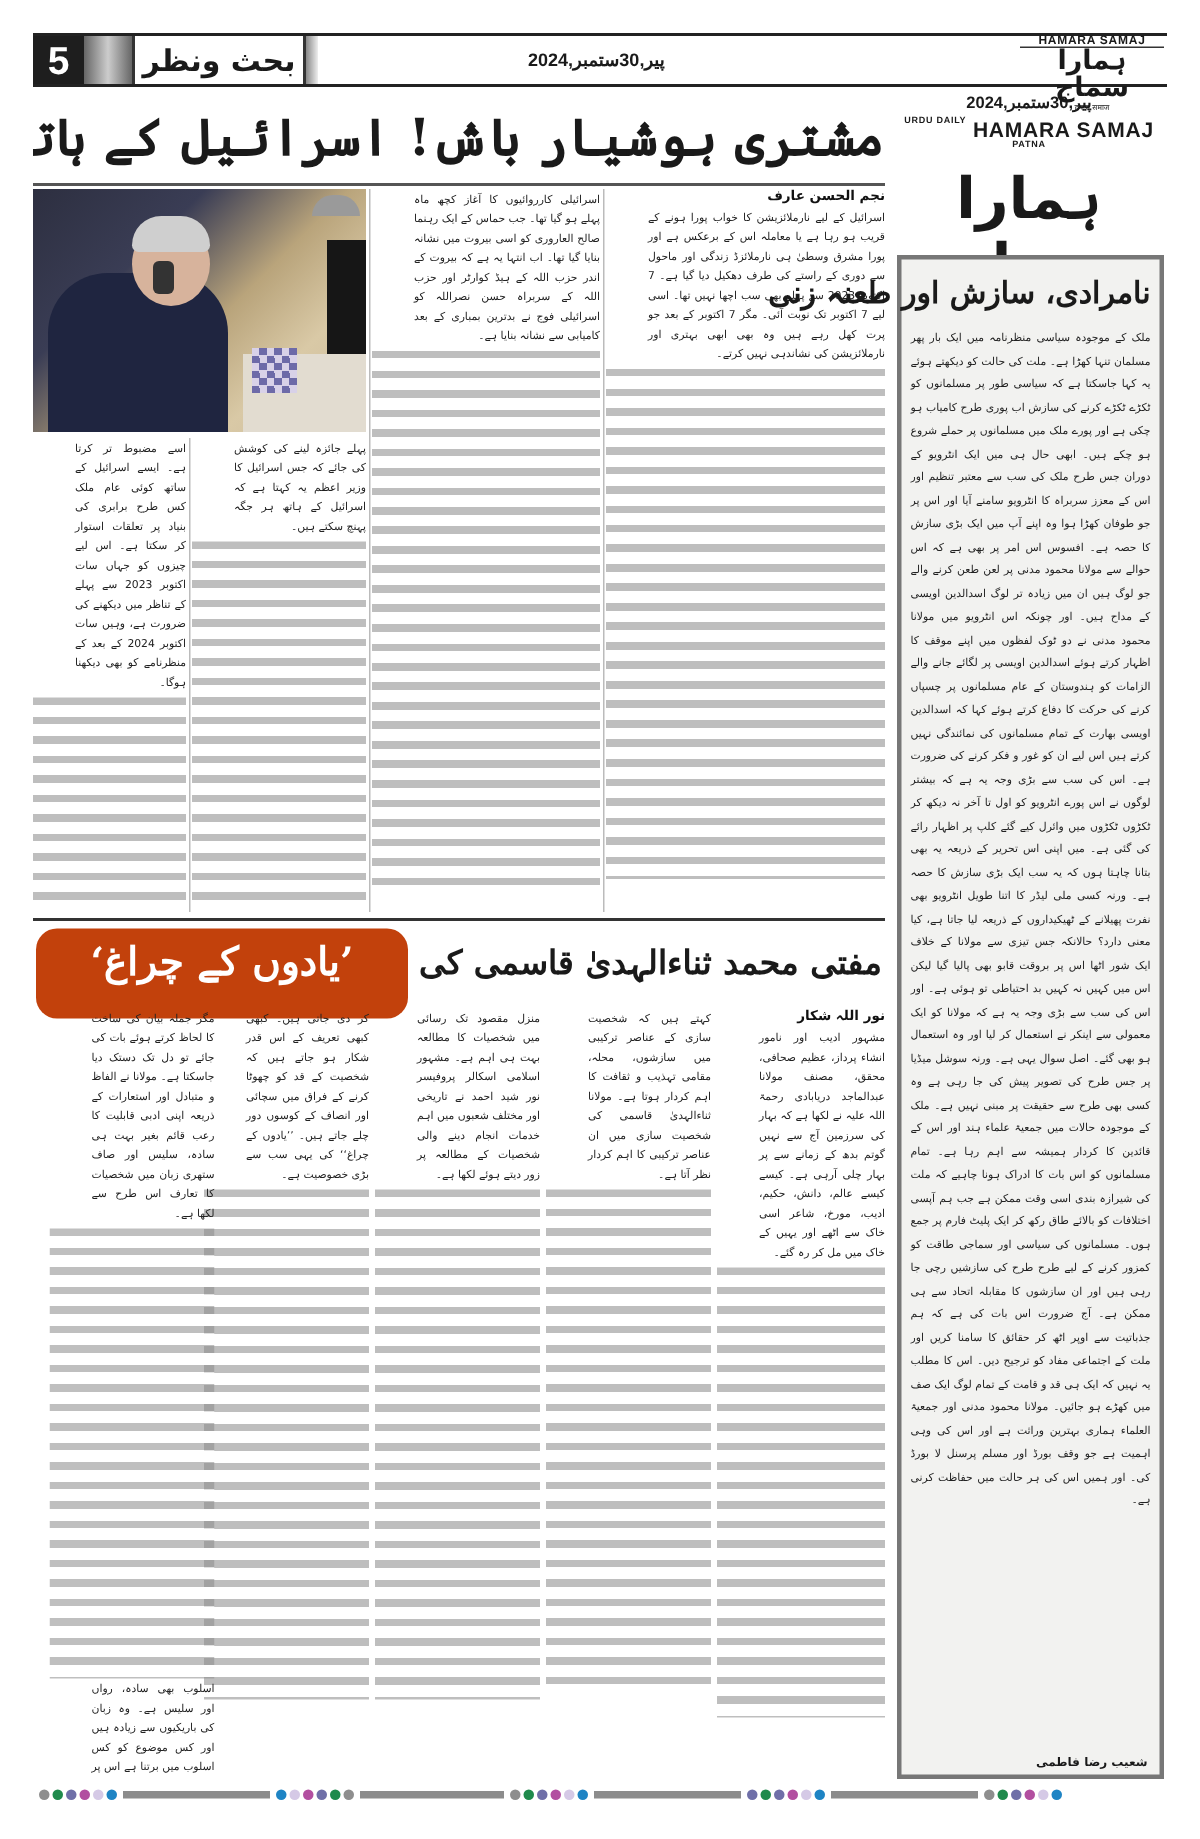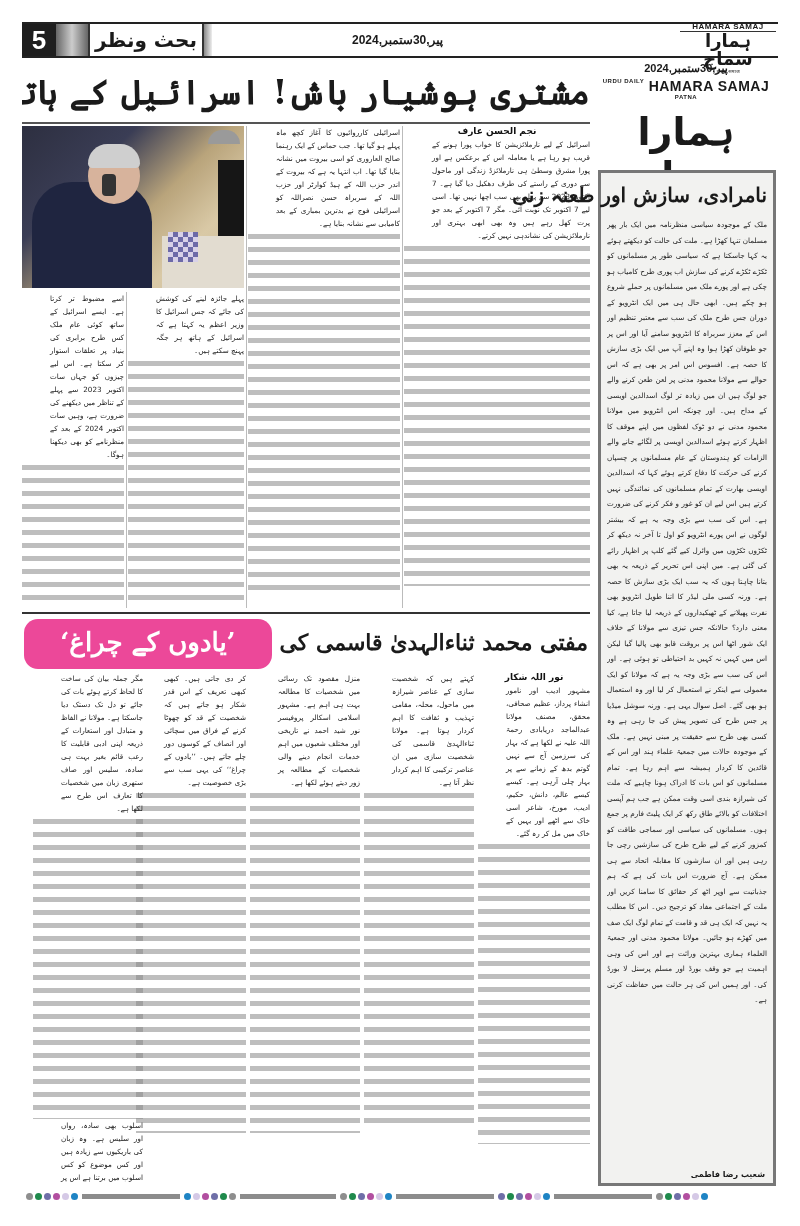--- a/index.html
+++ b/index.html
@@ -34,35 +34,35 @@
   .photo .head { position:absolute; left:66px; top:22px; width:52px; height:56px; background:#d7b39c; border-radius:50%; }
   .photo .hair { position:absolute; left:66px; top:18px; width:52px; height:24px; background:#cfcfcf; border-radius:26px 26px 6px 6px; }
   .photo .phone { position:absolute; left:80px; top:48px; width:14px; height:22px; background:#333; border-radius:4px; }
   .photo .monitor { position:absolute; left:196px; top:34px; width:26px; height:80px; background:#161616; }
   .photo .lamp { position:absolute; left:186px; top:4px; width:32px; height:14px; background:#9a9a9a; border-radius:14px 14px 0 0; }
   .photo .desk { position:absolute; left:140px; top:110px; width:90px; height:60px; background:#e2dcd0; }
   .photo .pix { position:absolute; left:146px; top:106px; width:30px; height:30px;
                 background: repeating-conic-gradient(#6d6aa8 0 25%, #d8d1e8 0 50%) 0 0/10px 10px; }
 
   .col { position: absolute; direction: rtl; font: 7.2px/13px "DejaVu Sans", sans-serif; color: #333; text-align: justify; overflow: hidden; }
-  .byline { font: bold 9px "DejaVu Sans", sans-serif; color: #111; text-align: center; margin-bottom: 2px; }
+  .byline { font: bold 9px "DejaVu Sans", sans-serif; color: #111; margin-bottom: 2px; }
   .textfill { width: 100%; height: 100%;
      background: repeating-linear-gradient(180deg, transparent 0 3px, #fff 3px 3px),
                  repeating-linear-gradient(180deg, #8a8a8a 0 5px, #fff 5px 13px);
      opacity: .55; }
   .col .lead { color:#222; font-size:7.2px; line-height:13px;padding-left:28px; }
 
   .vrule { position: absolute; width: 1px; background: #bbb; }
 
   
   .divider { position: absolute; left: 22px; top: 612px; width: 568px; height: 2px; background: #333; }
 
   
   .h2-wrap { position: absolute; left: 22px; top: 617px; width: 568px; height: 52px; }
-  .h2-pill { position: absolute; left: 2px; top: 2px; width: 248px; height: 50px; background: #ec4899; color: #fff; border-radius: 14px;
+  .h2-pill { position: absolute; left: 2px; top: 2px; width: 248px; height: 60px; background: #c2410c; color: #fff; border-radius: 14px;
              font: bold 26px "DejaVu Serif", serif; text-align: center; line-height: 46px; direction: rtl; white-space: nowrap; }
   .h2-text { position: absolute; left: 256px; top: 2px; width: 310px; height: 46px; direction: rtl;
              font: bold 22px "DejaVu Serif", serif; text-align: center; line-height: 46px; white-space: nowrap; }
 
   
   .side { position: absolute; left: 594px; top: 58px; width: 184px; height: 1128px; }
   .side-date { text-align: center; font: bold 11px "Liberation Sans", sans-serif; direction: rtl; padding-top: 4px; height: 20px; }
   .side-logo { position: relative; height: 78px; text-align: center; }
   .side-logo .en { font: 900 14px "Liberation Sans", sans-serif; letter-spacing: .5px; }
   .side-logo .en small { font-size: 6px; vertical-align: top; }
@@ -137,21 +137,21 @@
   <div class="h2-text">مفتی محمد ثناءالہدیٰ قاسمی کی شاہکار تصنیف:</div>
   <div class="h2-pill">’یادوں کے چراغ‘</div>
 </div>
 
 <div class="col" style="left:478px; top:672px; width:112px; height:510px;">
   <div class="byline">نور اللہ شکار</div>
   <div class="lead">مشہور ادیب اور نامور انشاء پرداز، عظیم صحافی، محقق، مصنف مولانا عبدالماجد دریابادی رحمۃ اللہ علیہ نے لکھا ہے کہ بہار کی سرزمین آج سے نہیں گوتم بدھ کے زمانے سے پر بہار چلی آرہی ہے۔ کیسے کیسے عالم، دانش، حکیم، ادیب، مورخ، شاعر اسی خاک سے اٹھے اور یہیں کے خاک میں مل کر رہ گئے۔</div>
   <div class="textfill" style="height:300px; margin-top:4px;"></div>
 </div>
 <div class="col" style="left:364px; top:672px; width:110px; height:510px;">
-  <div class="lead">کہتے ہیں کہ شخصیت سازی کے عناصر شیرازہ میں ماحول، محلہ، مقامی تہذیب و ثقافت کا اہم کردار ہوتا ہے۔ مولانا ثناءالہدیٰ قاسمی کی شخصیت سازی میں ان عناصر ترکیبی کا اہم کردار نظر آتا ہے۔</div>
+  <div class="lead">کہتے ہیں کہ شخصیت سازی کے عناصر ترکیبی میں سازشوں، محلہ، مقامی تہذیب و ثقافت کا اہم کردار ہوتا ہے۔ مولانا ثناءالہدیٰ قاسمی کی شخصیت سازی میں ان عناصر ترکیبی کا اہم کردار نظر آتا ہے۔</div>
   <div class="textfill" style="height:330px; margin-top:4px;"></div>
 </div>
 <div class="col" style="left:250px; top:672px; width:110px; height:510px;">
   <div class="lead">منزل مقصود تک رسائی میں شخصیات کا مطالعہ بہت ہی اہم ہے۔ مشہور اسلامی اسکالر پروفیسر نور شید احمد نے تاریخی اور مختلف شعبوں میں اہم خدمات انجام دینے والی شخصیات کے مطالعہ پر زور دیتے ہوئے لکھا ہے۔</div>
   <div class="textfill" style="height:340px; margin-top:4px;"></div>
 </div>
 <div class="col" style="left:136px; top:672px; width:110px; height:510px;">
   <div class="lead">کر دی جاتی ہیں۔ کبھی کبھی تعریف کے اس قدر شکار ہو جاتے ہیں کہ شخصیت کے قد کو چھوٹا کرنے کے فراق میں سچائی اور انصاف کے کوسوں دور چلے جاتے ہیں۔ ’’یادوں کے چراغ‘‘ کی یہی سب سے بڑی خصوصیت ہے۔</div>
   <div class="textfill" style="height:340px; margin-top:4px;"></div>
 </div>

